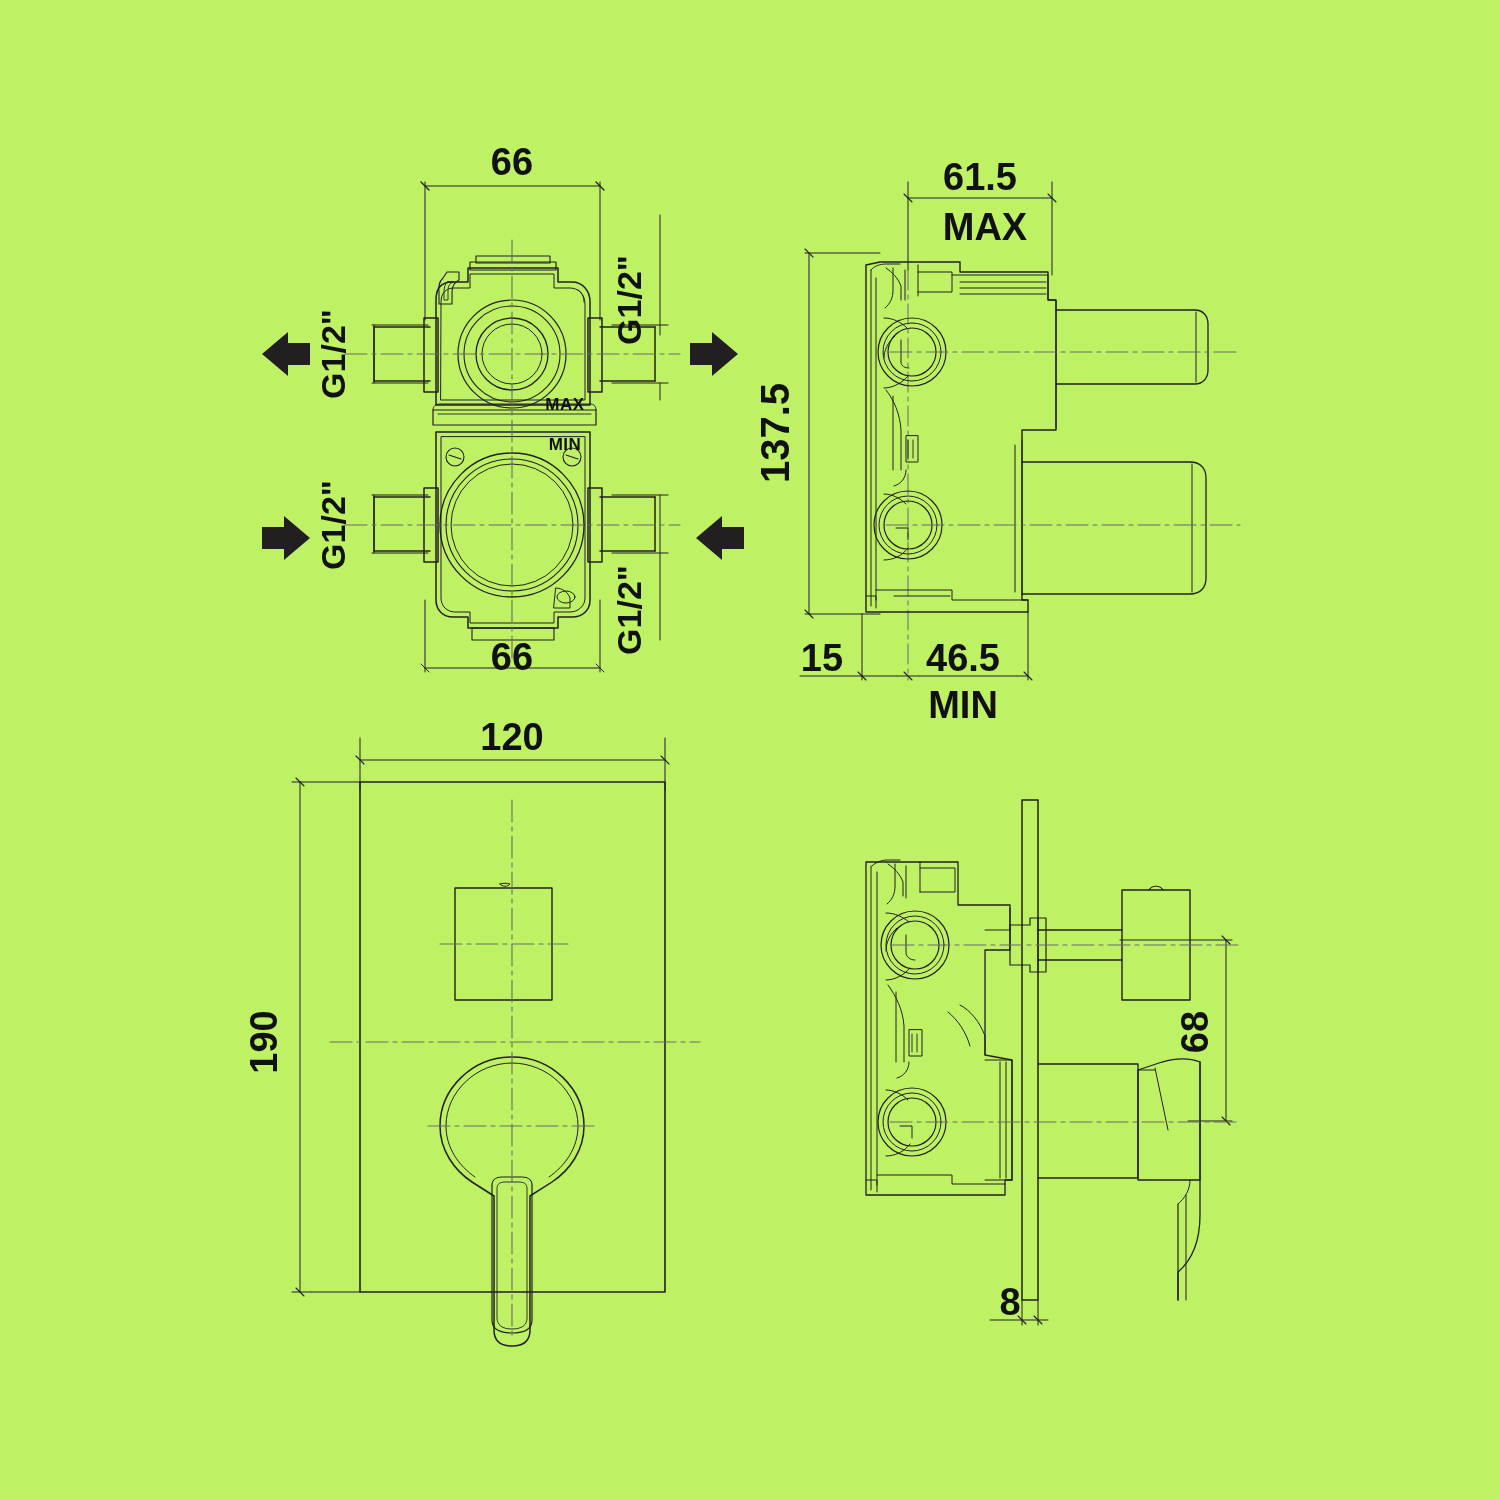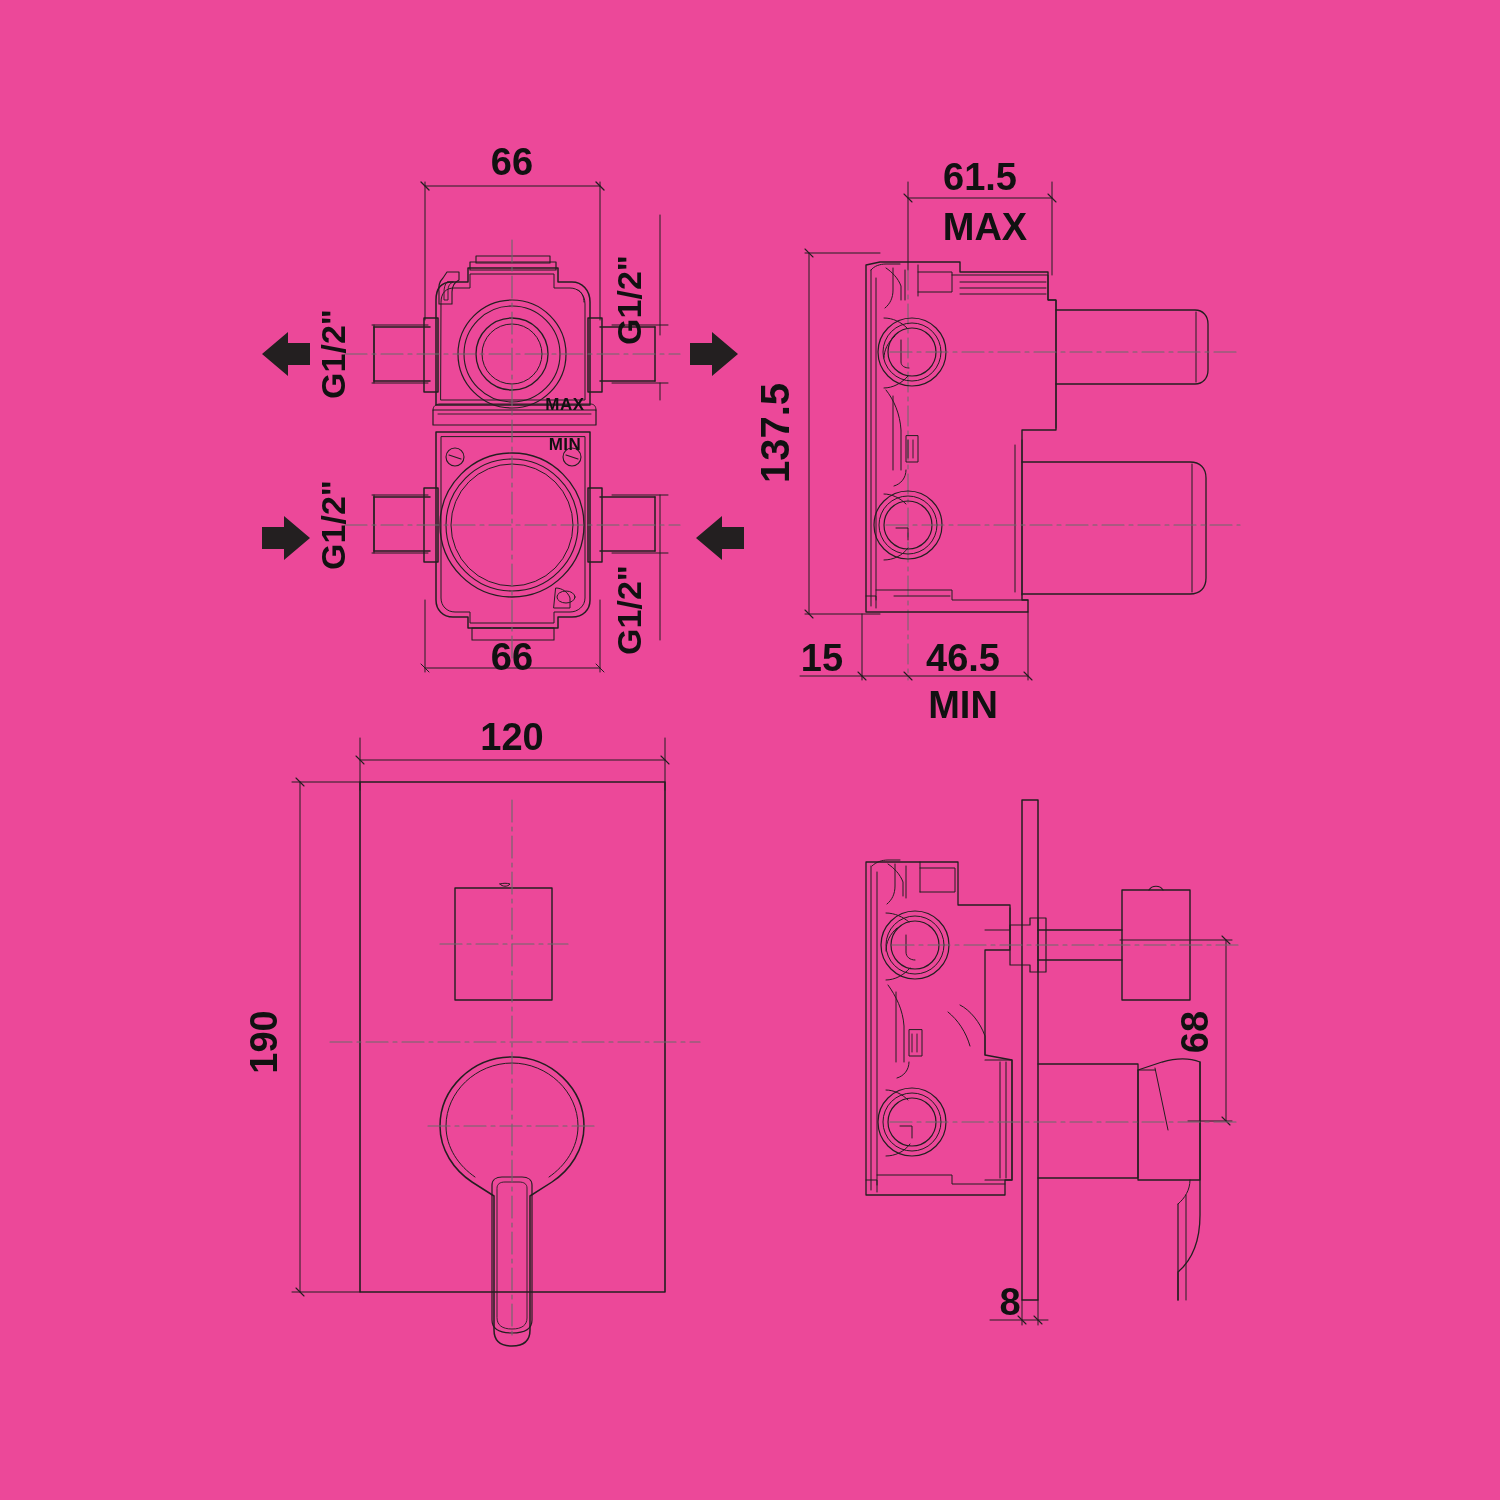--- a/index.html
+++ b/index.html
@@ -1,17 +1,17 @@
 <!DOCTYPE html>
 <html><head>
 <meta charset="utf-8">
 <style>
   html,body{margin:0;padding:0;background:#ffffff;}
   body{width:1500px;height:1500px;font-family:"Liberation Sans",sans-serif;color:#1a1a1a;}
-  #sheet{position:relative;width:1500px;height:1500px;overflow:hidden;background:#ec4899;}
+  #sheet{position:relative;width:1500px;height:1500px;overflow:hidden;background:#bef264;}
   svg{display:block;}
   .dimtxt{font-family:"Liberation Sans",sans-serif;font-weight:700;fill:#111111;}
 </style>
 </head>
 <body>
 
 <div id="sheet">
 
 <svg width="1500" height="1500" viewBox="0 0 1500 1500" xmlns="http://www.w3.org/2000/svg">
 

